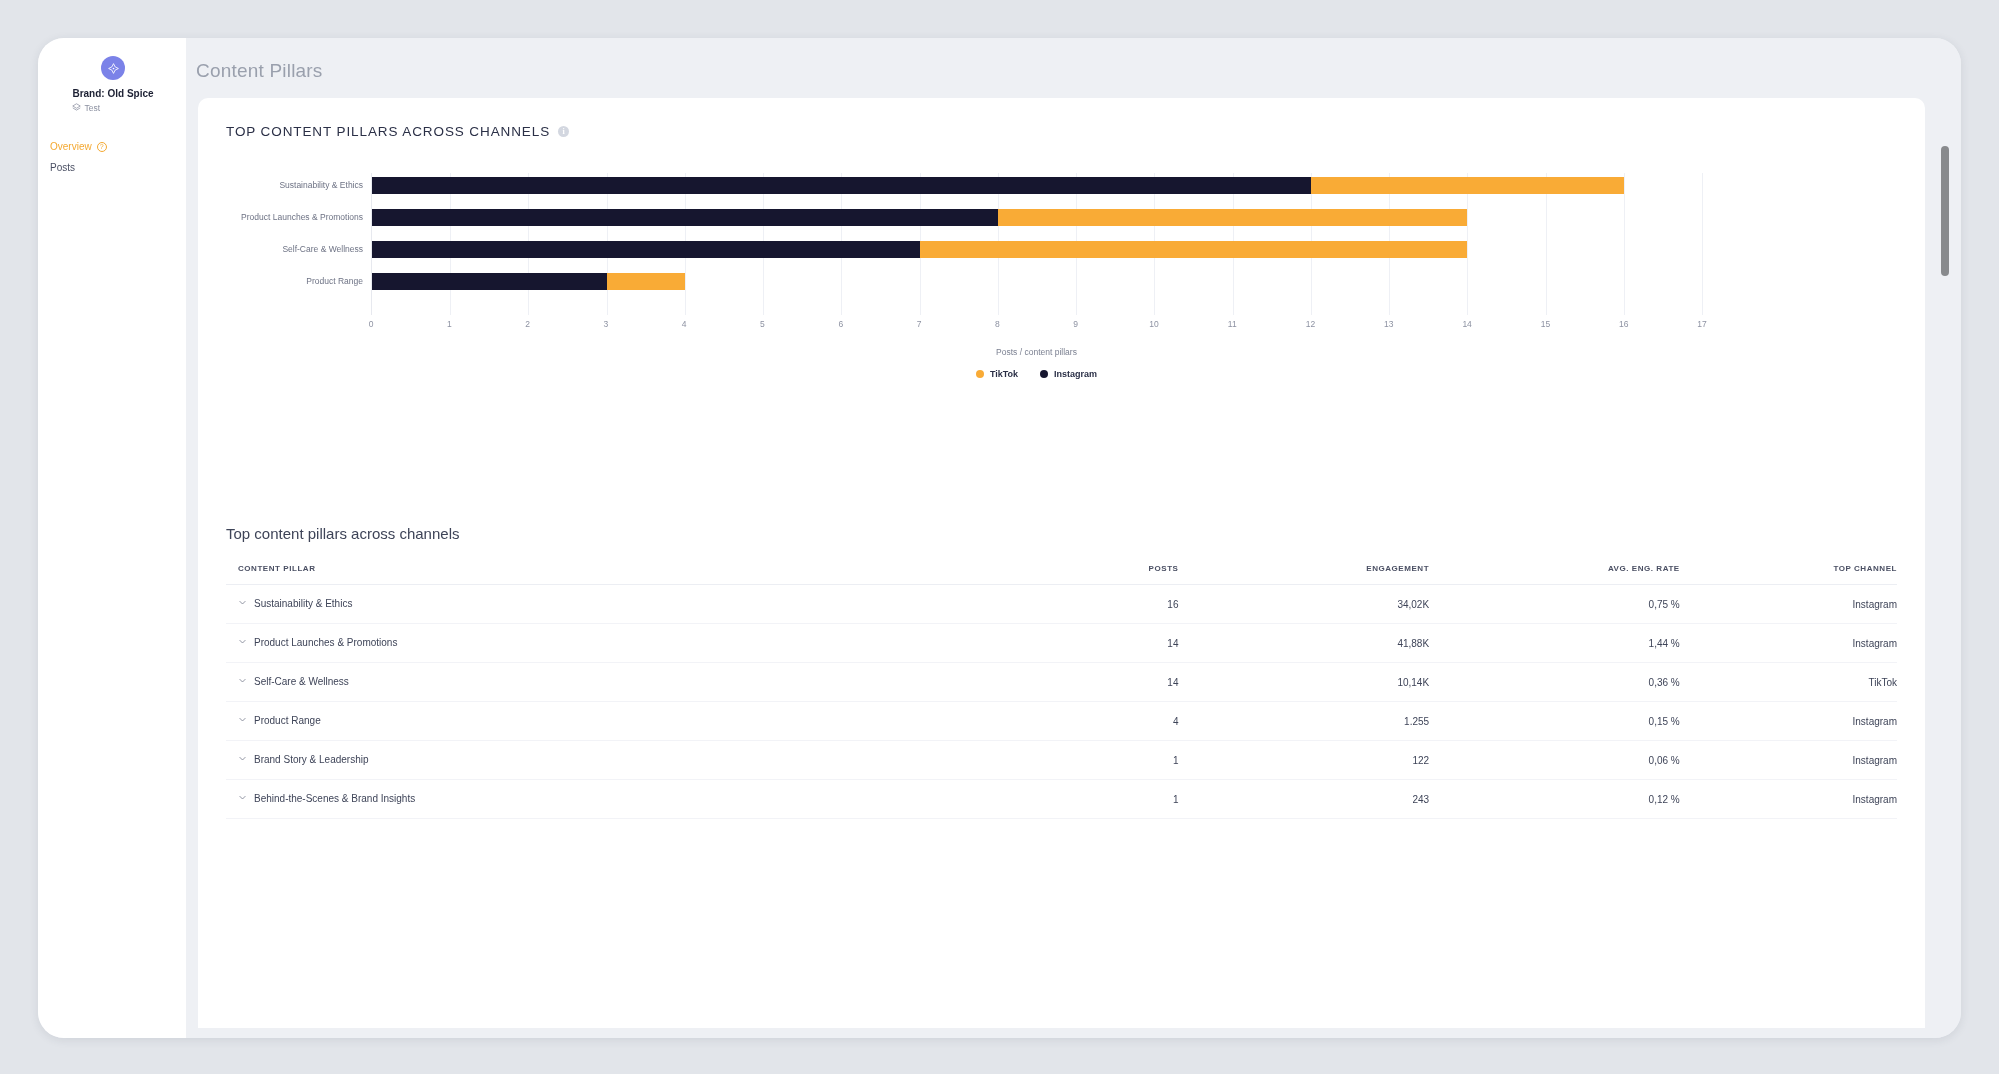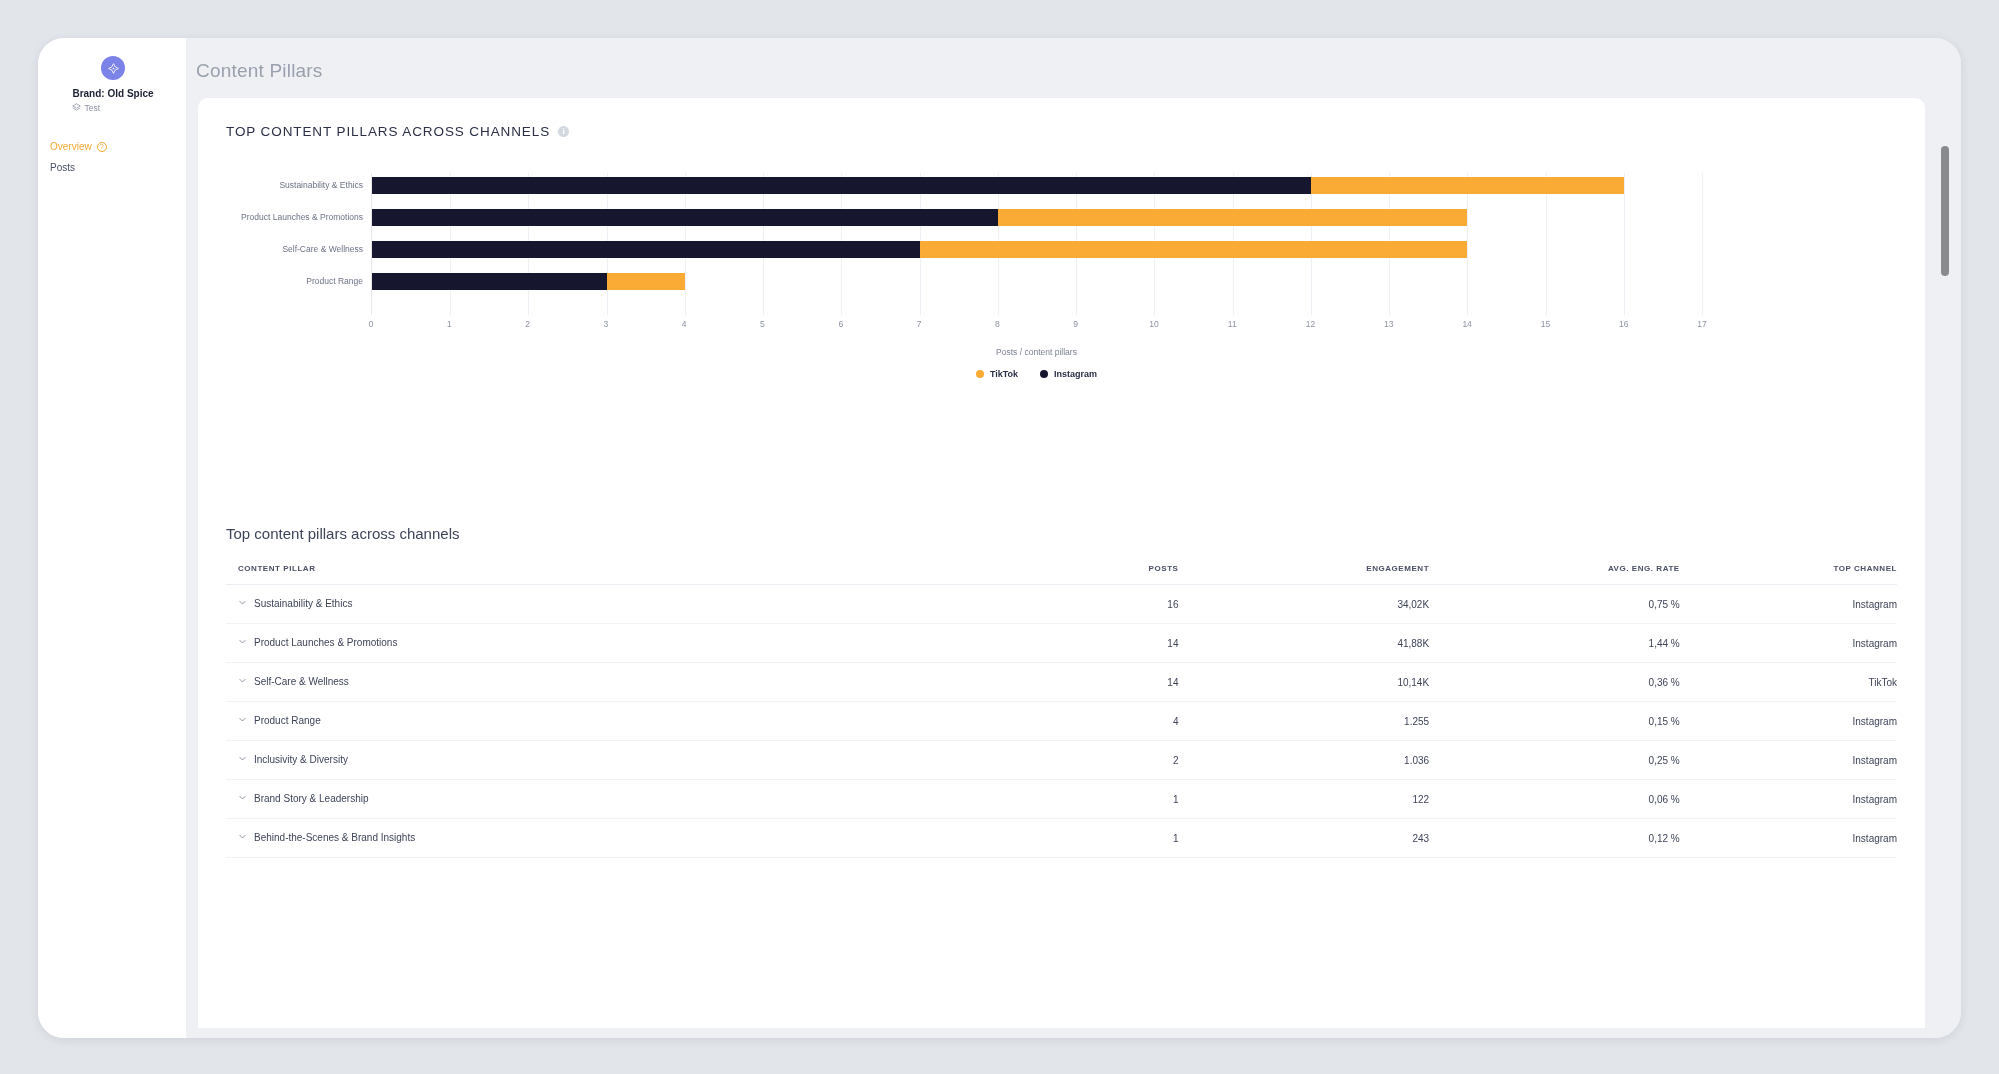--- a/index.html
+++ b/index.html
@@ -423,34 +423,20 @@
               <td class="w-rate">0,15 %</td>
               <td class="w-chan">Instagram</td>
             </tr>
             <tr>
               <td class="col-pillar w-pillar"><span class="pillar-cell">
                   <span class="chev">
                     <svg width="9" height="9" viewBox="0 0 24 24" fill="none" stroke="#7b8091" stroke-width="2.2" stroke-linecap="round" stroke-linejoin="round">
                       <path d="M5 9 L12 16 L19 9"></path>
                     </svg>
                   </span>
-                  <span>Inclusivity &amp; Diversity</span>
-                </span></td>
-              <td class="w-posts">2</td>
-              <td class="w-eng">1.036</td>
-              <td class="w-rate">0,25 %</td>
-              <td class="w-chan">Instagram</td>
-            </tr>
-            <tr>
-              <td class="col-pillar w-pillar"><span class="pillar-cell">
-                  <span class="chev">
-                    <svg width="9" height="9" viewBox="0 0 24 24" fill="none" stroke="#7b8091" stroke-width="2.2" stroke-linecap="round" stroke-linejoin="round">
-                      <path d="M5 9 L12 16 L19 9"></path>
-                    </svg>
-                  </span>
                   <span>Brand Story &amp; Leadership</span>
                 </span></td>
               <td class="w-posts">1</td>
               <td class="w-eng">122</td>
               <td class="w-rate">0,06 %</td>
               <td class="w-chan">Instagram</td>
             </tr>
             <tr>
               <td class="col-pillar w-pillar"><span class="pillar-cell">
                   <span class="chev">

